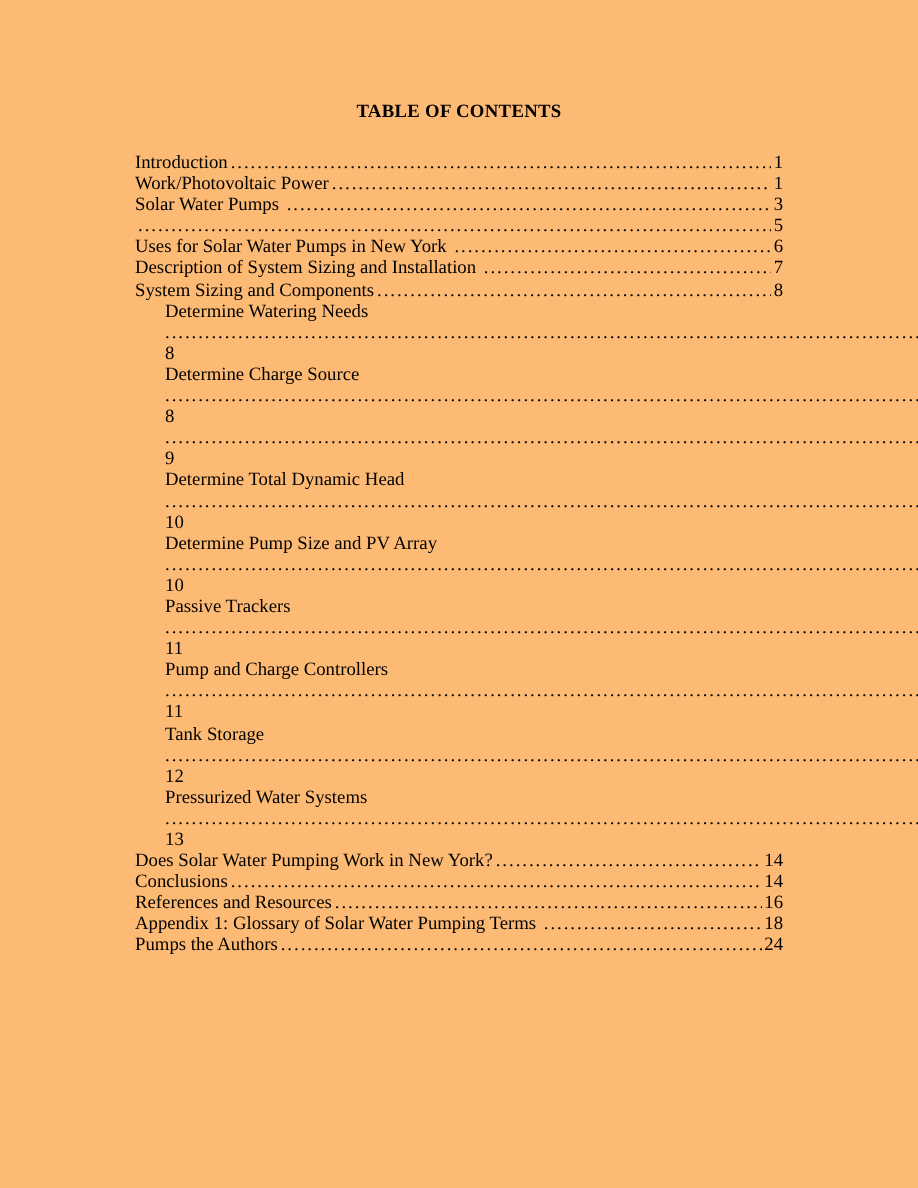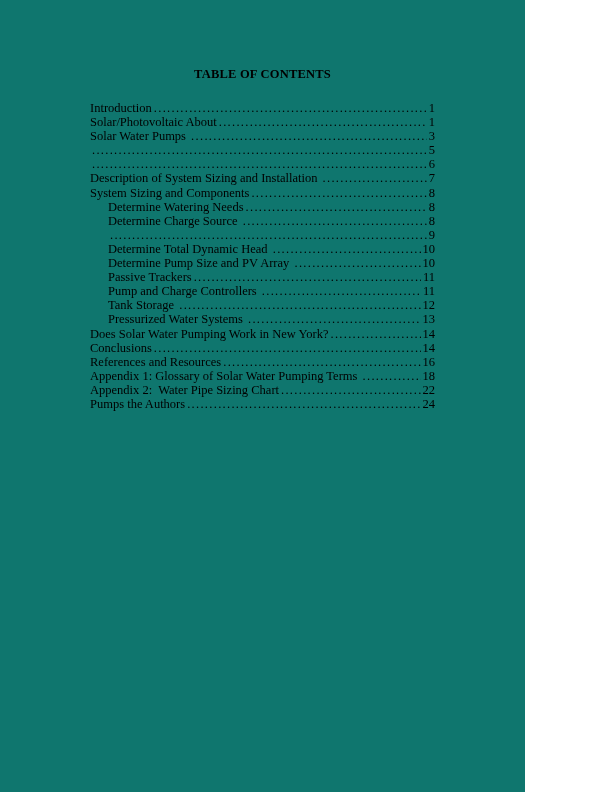--- a/index.html
+++ b/index.html
@@ -9,23 +9,23 @@
   body {
     width: 612px;
     height: 792px;
     background: #ffffff;
     color: #000000;
     font-family: "Liberation Serif", "DejaVu Serif", serif;
     overflow: hidden;
   }
   .page {
     position: relative;
-    width: 525px;
+    width: 612px;
     height: 792px;
-    background: #0f766e;
+    background: #fdba74;
     box-sizing: border-box;
   }
   .toc-title {
     margin: 0;
     padding-top: 67px;
     font-size: 12.5px;
     line-height: 14px;
     font-weight: bold;
     text-align: center;
     letter-spacing: 0.2px;
@@ -34,20 +34,21 @@
     margin: 20px 90px 0 90px;
   }
   .toc-entry {
     display: flex;
     align-items: baseline;
     font-size: 12.5px;
     line-height: 14.1px;
   }
   .toc-entry.indented {
     padding-left: 18px;
+    flex-direction: column;
   }
   .toc-label {
     white-space: pre;
     flex: 0 0 auto;
   }
   .toc-dots {
     flex: 1 1 auto;
     overflow: hidden;
     white-space: nowrap;
     margin: 0 2px 0 2px;
@@ -68,34 +69,35 @@
 
 <div class="page">
   <h1 class="toc-title">TABLE OF CONTENTS</h1>
   <div class="toc-list" id="toc-list">
       <div class="toc-entry">
         <span class="toc-label">Introduction</span>
         <span class="toc-dots"></span>
         <span class="toc-page">1</span>
       </div>
       <div class="toc-entry">
-        <span class="toc-label">Solar/Photovoltaic About</span>
+        <span class="toc-label">Work/Photovoltaic Power</span>
         <span class="toc-dots"></span>
         <span class="toc-page">1</span>
       </div>
       <div class="toc-entry">
         <span class="toc-label">Solar Water Pumps </span>
         <span class="toc-dots"></span>
         <span class="toc-page">3</span>
       </div>
       <div class="toc-entry">
         <span class="toc-dots"></span>
         <span class="toc-page">5</span>
       </div>
       <div class="toc-entry">
+        <span class="toc-label">Uses for Solar Water Pumps in New York </span>
         <span class="toc-dots"></span>
         <span class="toc-page">6</span>
       </div>
       <div class="toc-entry">
         <span class="toc-label">Description of System Sizing and Installation </span>
         <span class="toc-dots"></span>
         <span class="toc-page">7</span>
       </div>
       <div class="toc-entry">
         <span class="toc-label">System Sizing and Components</span>
@@ -160,23 +162,18 @@
         <span class="toc-label">References and Resources</span>
         <span class="toc-dots"></span>
         <span class="toc-page">16</span>
       </div>
       <div class="toc-entry">
         <span class="toc-label">Appendix 1: Glossary of Solar Water Pumping Terms </span>
         <span class="toc-dots"></span>
         <span class="toc-page">18</span>
       </div>
       <div class="toc-entry">
-        <span class="toc-label">Appendix 2:  Water Pipe Sizing Chart</span>
-        <span class="toc-dots"></span>
-        <span class="toc-page">22</span>
-      </div>
-      <div class="toc-entry">
         <span class="toc-label">Pumps the Authors</span>
         <span class="toc-dots"></span>
         <span class="toc-page">24</span>
       </div>
     </div>
 </div>
 
 </body></html>

